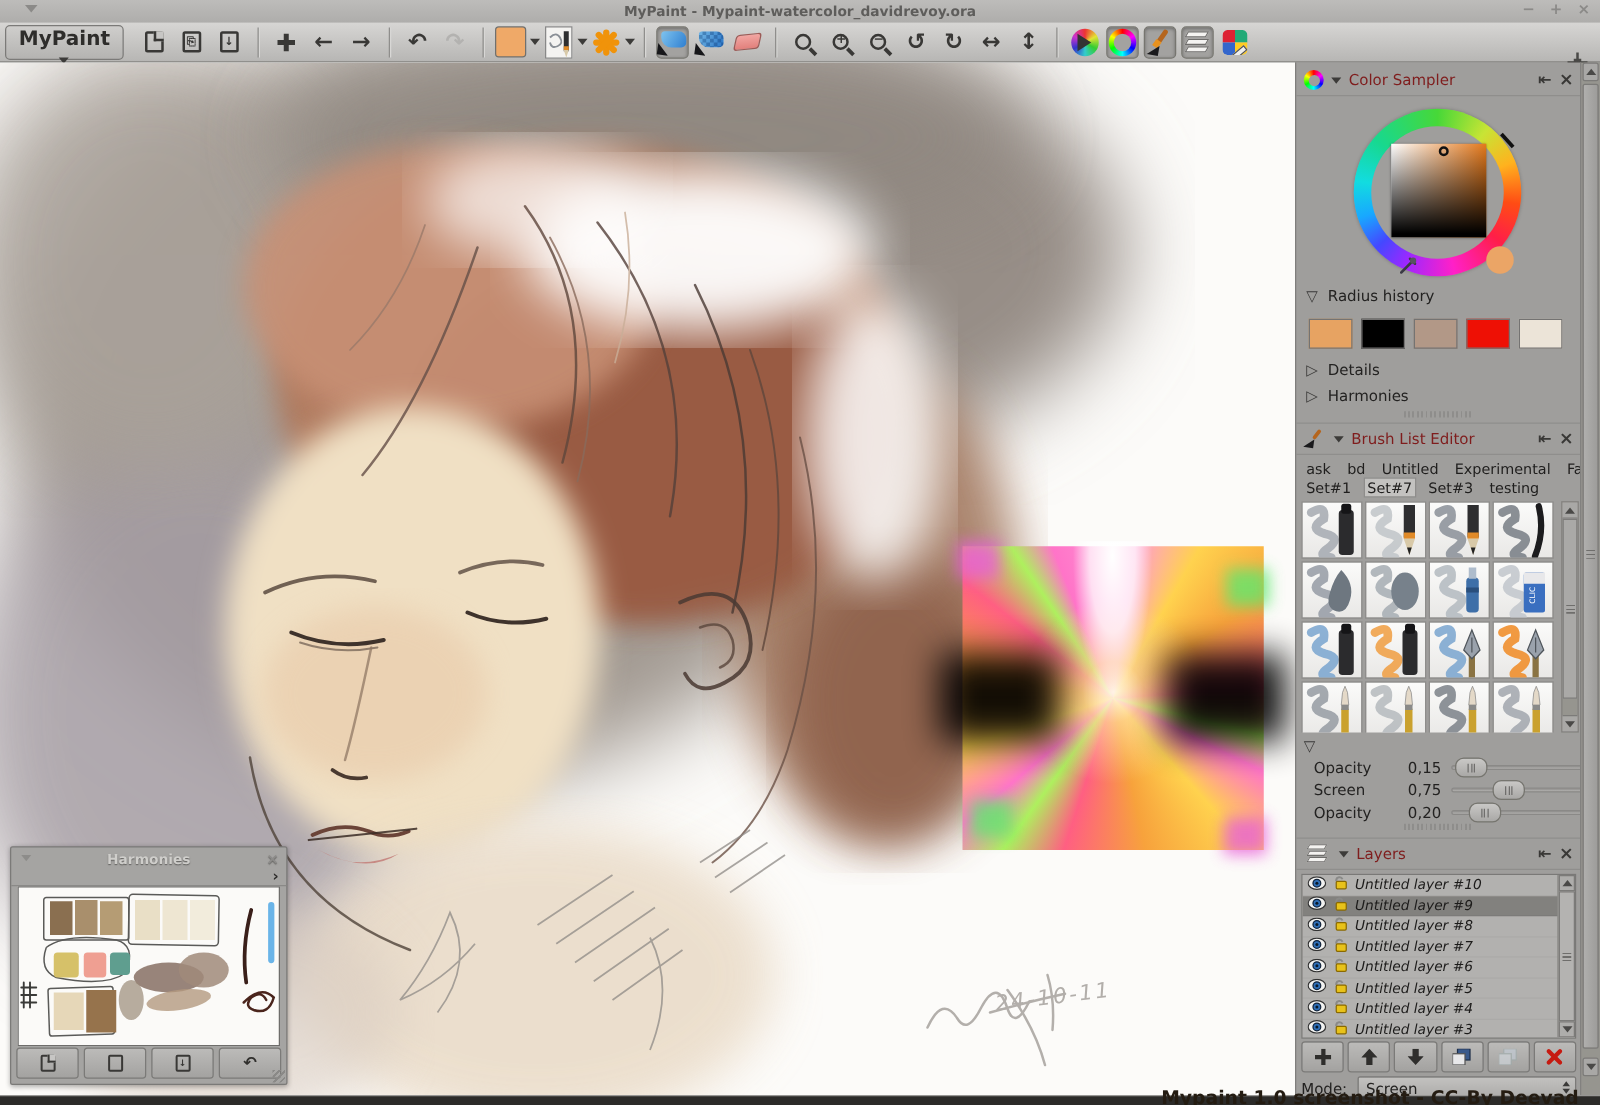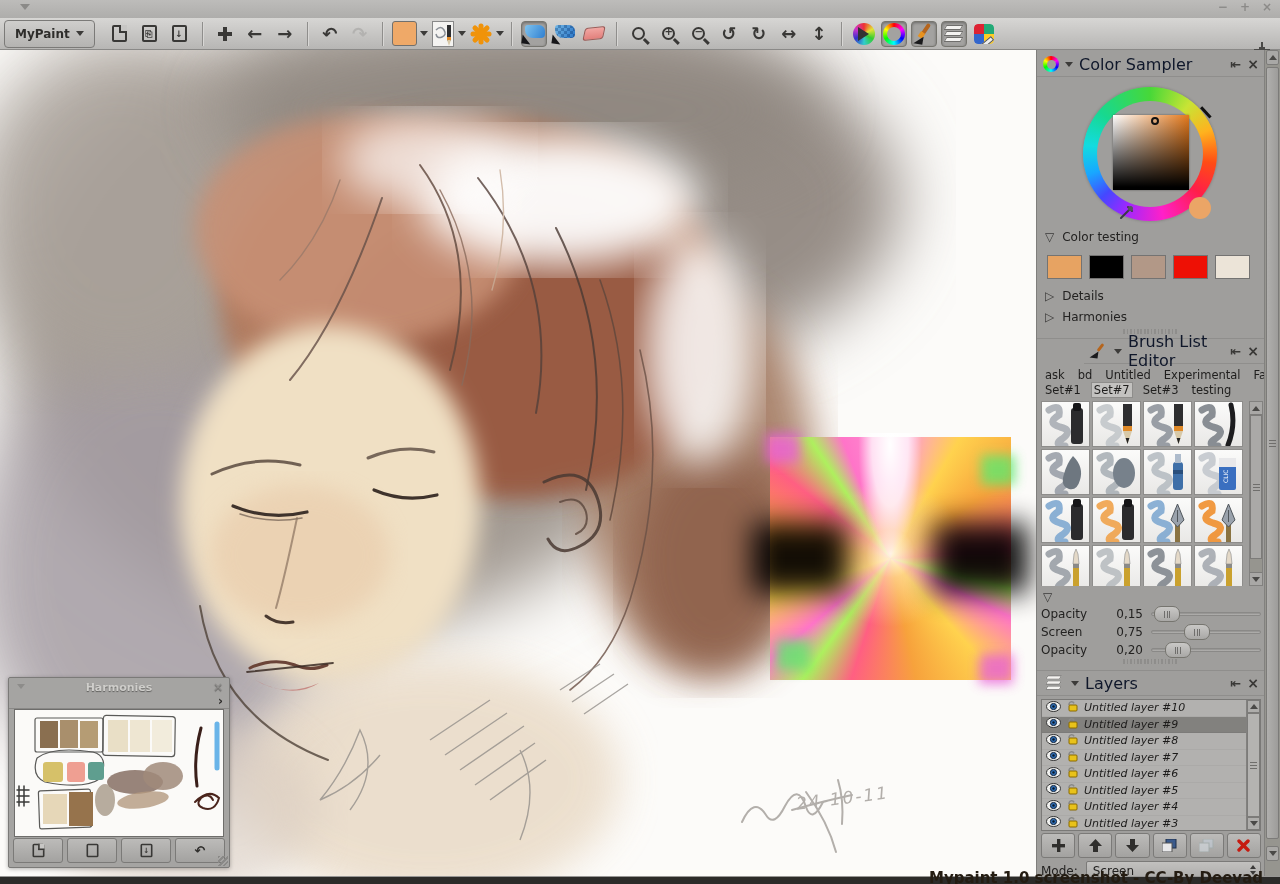--- a/index.html
+++ b/index.html
@@ -15,22 +15,22 @@
     border-left:5px solid transparent; border-right:5px solid transparent; border-top:6px solid #8b8a88; }
   .winctl { position:absolute; right:8px; top:0; display:flex; gap:12px; font-size:12px;
     font-weight:bold; color:#8b8a88; }
   .winctl span { cursor:default; }
 
   
   .toolbar { position:absolute; left:0; top:18px; width:1280px; height:32px;
     background:linear-gradient(#d7d6d4,#b7b6b4); border-bottom:1px solid #8a8987;
     display:flex; align-items:center; padding:0 4px; }
   .menu-btn { height:28px; padding:0 10px; border:1px solid #7b7a78; border-radius:4px;
-    background:linear-gradient(#cfcecc,#b4b3b1); font-size:12px; font-weight:bold; color:#2e2d2b;
-    display:flex; align-items:center; gap:6px; margin-right:10px; }
+    background:linear-gradient(#cfcecc,#b4b3b1); font-size:16px; font-weight:bold; color:#2e2d2b;
+    display:flex; align-items:center; gap:6px; margin-right:10px;flex-direction:column; }
   .tri-dn { width:0; height:0; border-left:4px solid transparent; border-right:4px solid transparent;
     border-top:5px solid #3c3b39; display:inline-block; }
   .tsep { width:1px; height:24px; background:#8f8e8c; box-shadow:1px 0 0 #d8d7d5; margin:0 7px; }
   .tbtn { min-width:26px; height:26px; border-radius:4px; display:flex; align-items:center;
     justify-content:center; font-size:17px; font-weight:bold; color:#393836; margin:0 2px; position:relative; }
   .tbtn.pressed { background:#a3a2a0; border:1px solid #76756f; box-shadow:inset 0 1px 3px rgba(0,0,0,.35); }
   .tbtn.disabled { color:#b3b2b0; }
   .plus-ico { position:relative; width:14px; height:14px; }
   .plus-ico::before, .plus-ico::after { content:""; position:absolute; background:#393836; }
   .plus-ico::before { left:0; top:5px; width:14px; height:4px; }
@@ -143,21 +143,21 @@
   .grip3 { width:7px; height:7px;
     background:repeating-linear-gradient(#6f6e6c 0 1px, transparent 1px 3px); }
   .tri-up-s { width:0; height:0; border-left:4px solid transparent; border-right:4px solid transparent;
     border-bottom:5px solid #4a4947; }
   .tri-dn-s { width:0; height:0; border-left:4px solid transparent; border-right:4px solid transparent;
     border-top:5px solid #4a4947; }
 
   .panel { position:absolute; left:0; width:228px; }
   .phead { height:25px; display:flex; align-items:center; gap:6px; padding:0 6px;
     border-bottom:1px solid #8f8e8c; }
-  .phead .ptitle { font-size:16px; color:#0f172a; flex:1; }
+  .phead .ptitle { font-size:12px; color:#7f1d1d; flex:1; }
   .phead .dock { font-size:13px; font-weight:bold; color:#393836; }
   .phead .x { font-size:14px; font-weight:bold; color:#393836; }
   .ring-mini { width:16px; height:16px; border-radius:50%;
     background:conic-gradient(#f00,#f0f,#00f,#0ff,#0f0,#ff0,#f00); position:relative; }
   .ring-mini::after { content:""; position:absolute; left:3.5px; top:3.5px; width:9px; height:9px;
     border-radius:50%; background:#9f9e9c; }
   .dotted-handle { position:absolute; left:50%; transform:translateX(-50%); width:56px; height:5px;
     background:repeating-linear-gradient(90deg,#8a8987 0 1.5px, transparent 1.5px 3.5px); opacity:.8; }
 
   
@@ -193,21 +193,21 @@
   .tabs span.active { background:#c3c2c0; box-shadow:0 0 0 1px #8e8d8b; }
   .bgrid { position:absolute; left:4px; top:62px; width:206px; height:185px; overflow:hidden;
     display:flex; flex-wrap:wrap; gap:2px; align-content:flex-start; }
   .tile { width:49px; height:46px; background:linear-gradient(#fbfbfa,#e9e8e6); border:1px solid #8e8d8b; }
   .vscroll { position:absolute; top:62px; left:212px; width:14px; height:185px; background:#96958f;
     border:1px solid #82817f; }
   .vscroll .sbtn { position:absolute; left:0px; width:12px; height:13px; background:#a9a8a6;
     border-bottom:1px solid #7c7b79; display:flex; align-items:center; justify-content:center; }
   .vscroll .vthumb { position:absolute; left:0; top:13px; width:12px; height:144px; background:#aaa9a7;
     border:1px solid #7c7b79; display:flex; align-items:center; justify-content:center; }
-  .sliders { position:absolute; left:4px; width:220px; }
+  .sliders { position:absolute; left:14px; width:220px; }
   .srow { height:18px; display:flex; align-items:center; font-size:12px; color:#232221; }
   .srow .lbl { width:62px; }
   .srow .val { width:40px; text-align:right; margin-right:8px; }
   .strough { position:relative; flex:1; height:4px; background:linear-gradient(#8e8d8b,#b5b4b2);
     border-radius:2px; border:1px solid #8a8987; }
   .sthumb { position:absolute; top:-7px; width:26px; height:16px; border:1px solid #76756f;
     border-radius:7px; background:linear-gradient(#c9c8c6,#a9a8a6); display:flex; align-items:center;
     justify-content:center; gap:1.5px; transform:translateX(-50%); }
   .sthumb i { width:1px; height:7px; background:#6f6e6c; }
 
@@ -239,20 +239,21 @@
     color:#241c12; white-space:nowrap; z-index:30; }
 
   .bottomstrip { position:absolute; left:0; top:876px; width:1280px; height:8px; background:#2c2b29;
     border-top:1px solid #989795; z-index:20; }
 </style>
 </head>
 <body>
 
 <div class="titlebar">
   <span class="collapse"></span>
+  <span class="title">MyPaint - Mypaint-watercolor_davidrevoy.ora</span>
   <span class="winctl">
     <span>−</span>
     <span>+</span>
     <span>×</span>
   </span>
 </div>
 
 <div class="toolbar">
   <div class="menu-btn">
     <span>MyPaint</span>
@@ -549,41 +550,41 @@
           <g stroke="#3a3a44" stroke-width="2" stroke-linecap="round">
             <line x1="4" y1="14" x2="12" y2="6"></line>
             <line x1="11" y1="3" x2="15" y2="7"></line>
           </g>
           <circle cx="13.5" cy="4.5" r="2.5" fill="#55555f"></circle>
         </svg>
     </span>
     <span class="curcolor" id="cur-color-dot" style="background: rgb(235, 165, 102);"></span>
     <div class="exprow" style="top:178px;">
       <span class="g">▽</span>
-      <span>Color testing</span>
+      <span>Radius history</span>
     </div>
     <div class="swrow" id="history-swatches">
         <span class="sw" style="background: rgb(231, 163, 98);"></span>
         <span class="sw" style="background: rgb(0, 0, 0);"></span>
         <span class="sw" style="background: rgb(178, 152, 135);"></span>
         <span class="sw" style="background: rgb(238, 16, 5);"></span>
         <span class="sw" style="background: rgb(236, 228, 216);"></span>
       </div>
     <div class="exprow" style="top:237px;">
       <span class="g">▷</span>
       <span>Details</span>
     </div>
     <div class="exprow" style="top:258px;">
       <span class="g">▷</span>
       <span>Harmonies</span>
     </div>
     <span class="dotted-handle" style="bottom:2px;"></span>
   </div>
 
-  <div class="panel" style="top:288px; height:328px; border-top:1px solid #8f8e8c;padding-left:47px;">
+  <div class="panel" style="top:288px; height:328px; border-top:1px solid #8f8e8c;">
     <div class="phead">
       <span class="brush-ico16">
           <span class="h"></span>
           <span class="t"></span>
         </span>
       <span class="tri-dn"></span>
       <span class="ptitle">Brush List Editor</span>
       <span class="dock">⇤</span>
       <span class="x">×</span>
     </div>

